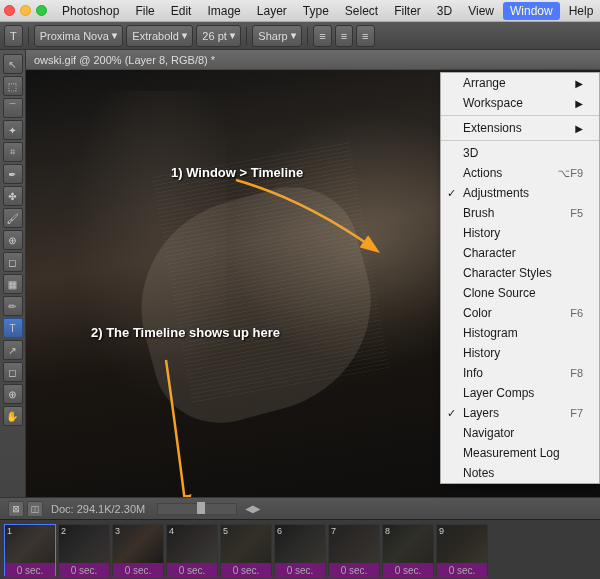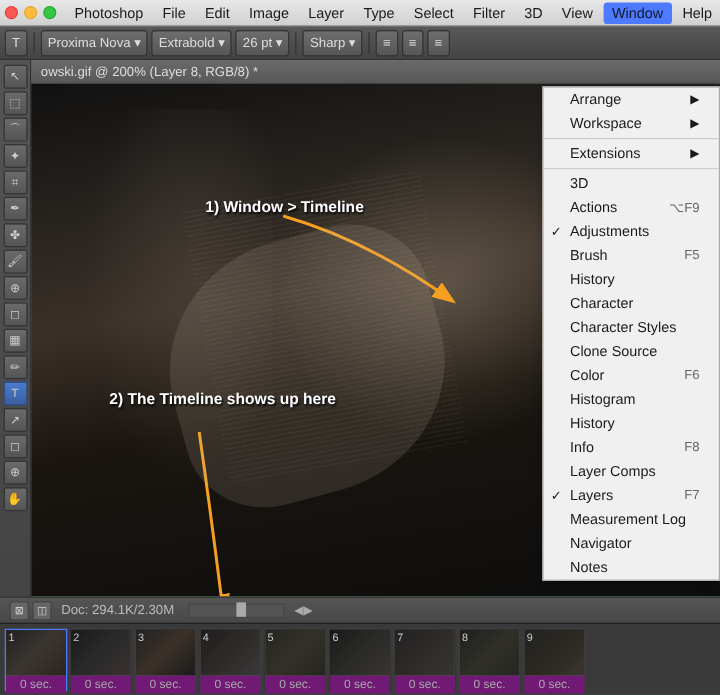--- a/index.html
+++ b/index.html
@@ -46,21 +46,21 @@
       color: #1a1a1a;
     }
     .menubar-item {
       padding: 2px 7px;
       border-radius: 3px;
       cursor: pointer;
       white-space: nowrap;
     }
     .menubar-item.active {
       background: #4d7aff;
-      color: #0f172a;
+      color: #fef9c3;
     }
 
     
     .toolbar {
       width: 100%;
       height: 28px;
       background: linear-gradient(to bottom, #595959, #444444);
       display: flex;
       align-items: center;
       padding: 0 4px;
@@ -270,21 +270,21 @@
       left: 2px;
       font-size: 9px;
       color: #ccc;
     }
 
     
     .dropdown-menu {
       position: absolute;
       top: 22px;
       right: 0;
-      width: 148px;
+      width: 160px;
       background: #f0f0f0;
       border: 1px solid #aaa;
       box-shadow: 2px 3px 8px rgba(0,0,0,0.4);
       z-index: 1000;
       font-size: 12px;
     }
     .menu-item {
       padding: 3px 16px 3px 22px;
       cursor: pointer;
       color: #1a1a1a;
@@ -484,24 +484,24 @@
       </div>
       <div class="menu-item">
         <span>Layer Comps</span>
       </div>
       <div class="menu-item">
         <span class="checkmark">✓</span>
         <span>Layers</span>
         <span class="shortcut">F7</span>
       </div>
       <div class="menu-item">
+        <span>Navigator</span>
+      </div>
+      <div class="menu-item">
         <span>Measurement Log</span>
-      </div>
-      <div class="menu-item">
-        <span>Navigator</span>
       </div>
       <div class="menu-item">
         <span>Notes</span>
       </div>
 
     </div>
 
   </div>
 </div>
 

